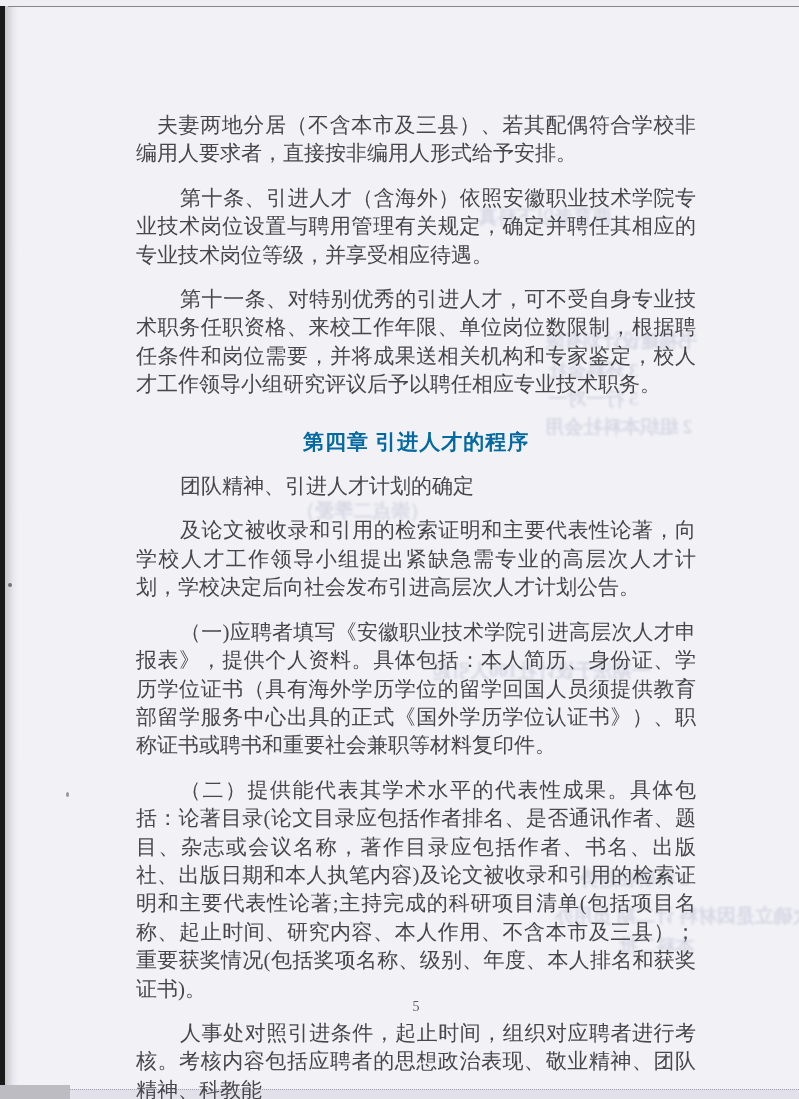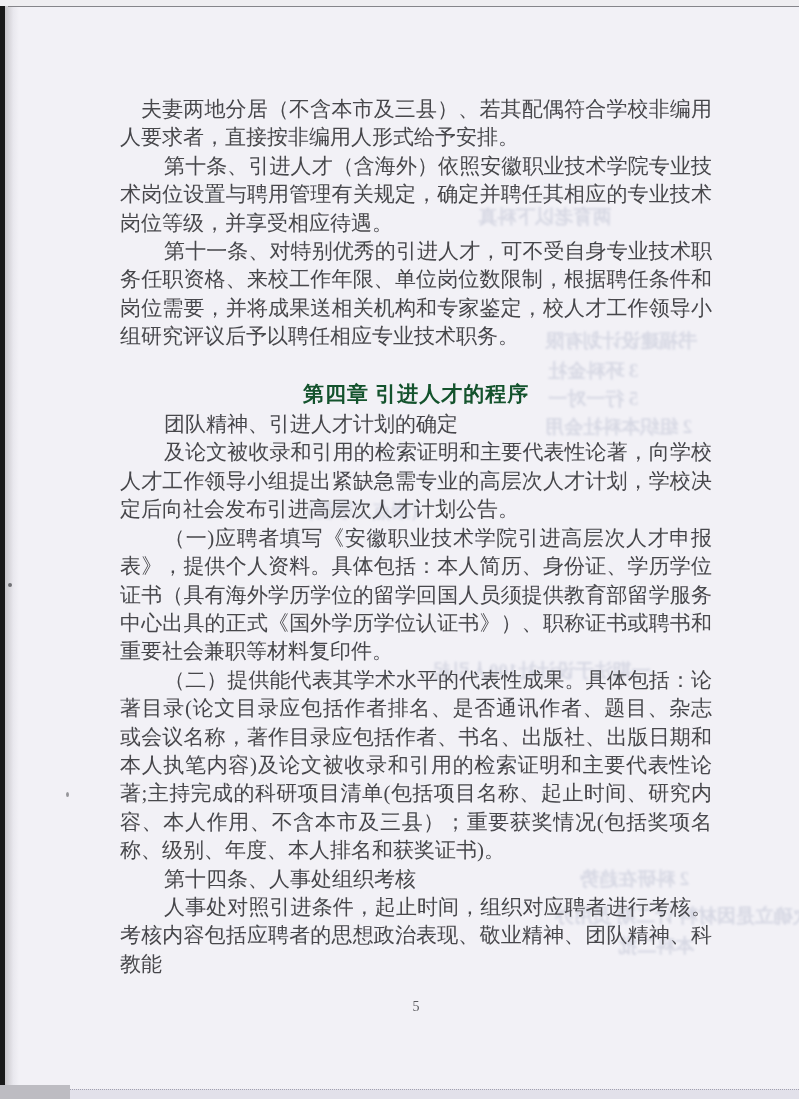--- a/index.html
+++ b/index.html
@@ -17,24 +17,24 @@
   .edge-bottom{position:absolute;left:0;bottom:0;width:799px;height:9px;background:#e2e1ea;
     border-top:1px dotted #a2a1b0;}
   .edge-bottom-corner{position:absolute;left:0;bottom:0;width:70px;height:14px;background:#bdbcc2;}
 
   
   .sheet-text{
     position:absolute;left:120px;top:95px;width:592px;
     font-size:21px;line-height:28.4px;color:#47474b;
     text-align:justify;text-justify:inter-character;
   }
-  .sheet-text p{margin:0;text-indent:2.1em;}
+  .sheet-text p{margin:16px;text-indent:2.1em;}
   .sheet-text p.cont{text-indent:1em;}
   .chapter-heading{
-    text-align:center;font-weight:bold;color:#14532d;
+    text-align:center;font-weight:bold;color:#0369a1;
     text-indent:0 !important;letter-spacing:1px;
     margin-top:29px !important;margin-bottom:2px !important;
   }
   .page-number{
     position:absolute;left:120px;top:999px;width:592px;
     text-align:center;font-size:14px;color:#5a5a5e;
   }
 
   
   .bleed{
@@ -70,19 +70,18 @@
 
 <div class="sheet-text">
   <p class="cont">夫妻两地分居（不含本市及三县）、若其配偶符合学校非编用人要求者，直接按非编用人形式给予安排。</p>
   <p>第十条、引进人才（含海外）依照安徽职业技术学院专业技术岗位设置与聘用管理有关规定，确定并聘任其相应的专业技术岗位等级，并享受相应待遇。</p>
   <p>第十一条、对特别优秀的引进人才，可不受自身专业技术职务任职资格、来校工作年限、单位岗位数限制，根据聘任条件和岗位需要，并将成果送相关机构和专家鉴定，校人才工作领导小组研究评议后予以聘任相应专业技术职务。</p>
   <p class="chapter-heading">第四章  引进人才的程序</p>
   <p>团队精神、引进人才计划的确定</p>
   <p>及论文被收录和引用的检索证明和主要代表性论著，向学校人才工作领导小组提出紧缺急需专业的高层次人才计划，学校决定后向社会发布引进高层次人才计划公告。</p>
   <p>（一)应聘者填写《安徽职业技术学院引进高层次人才申报表》，提供个人资料。具体包括：本人简历、身份证、学历学位证书（具有海外学历学位的留学回国人员须提供教育部留学服务中心出具的正式《国外学历学位认证书》）、职称证书或聘书和重要社会兼职等材料复印件。</p>
   <p>（二）提供能代表其学术水平的代表性成果。具体包括：论著目录(论文目录应包括作者排名、是否通讯作者、题目、杂志或会议名称，著作目录应包括作者、书名、出版社、出版日期和本人执笔内容)及论文被收录和引用的检索证明和主要代表性论著;主持完成的科研项目清单(包括项目名称、起止时间、研究内容、本人作用、不含本市及三县）；重要获奖情况(包括奖项名称、级别、年度、本人排名和获奖证书)。</p>
-  <p>第十四条、人事处组织考核</p>
   <p>人事处对照引进条件，起止时间，组织对应聘者进行考核。考核内容包括应聘者的思想政治表现、敬业精神、团队精神、科教能</p>
 </div>
 
 <div class="page-number">5</div>
 
 <div class="edge-bottom-corner"></div>
 
 </body></html>

